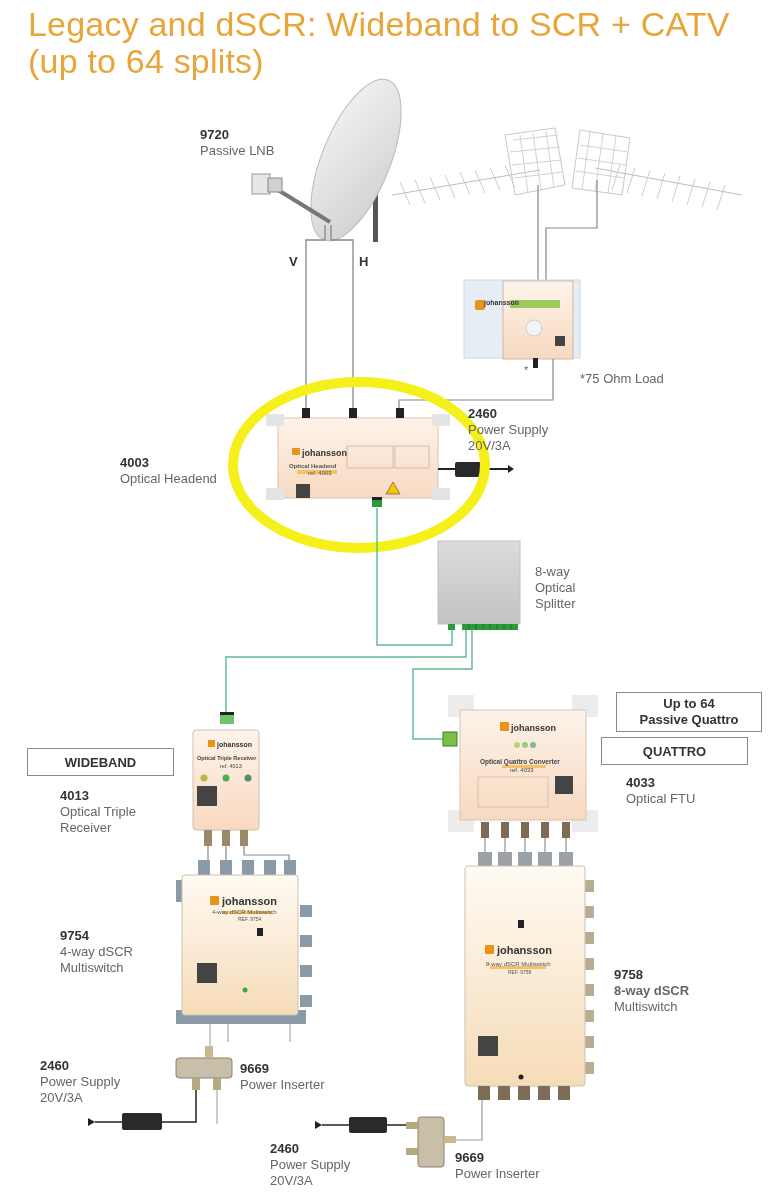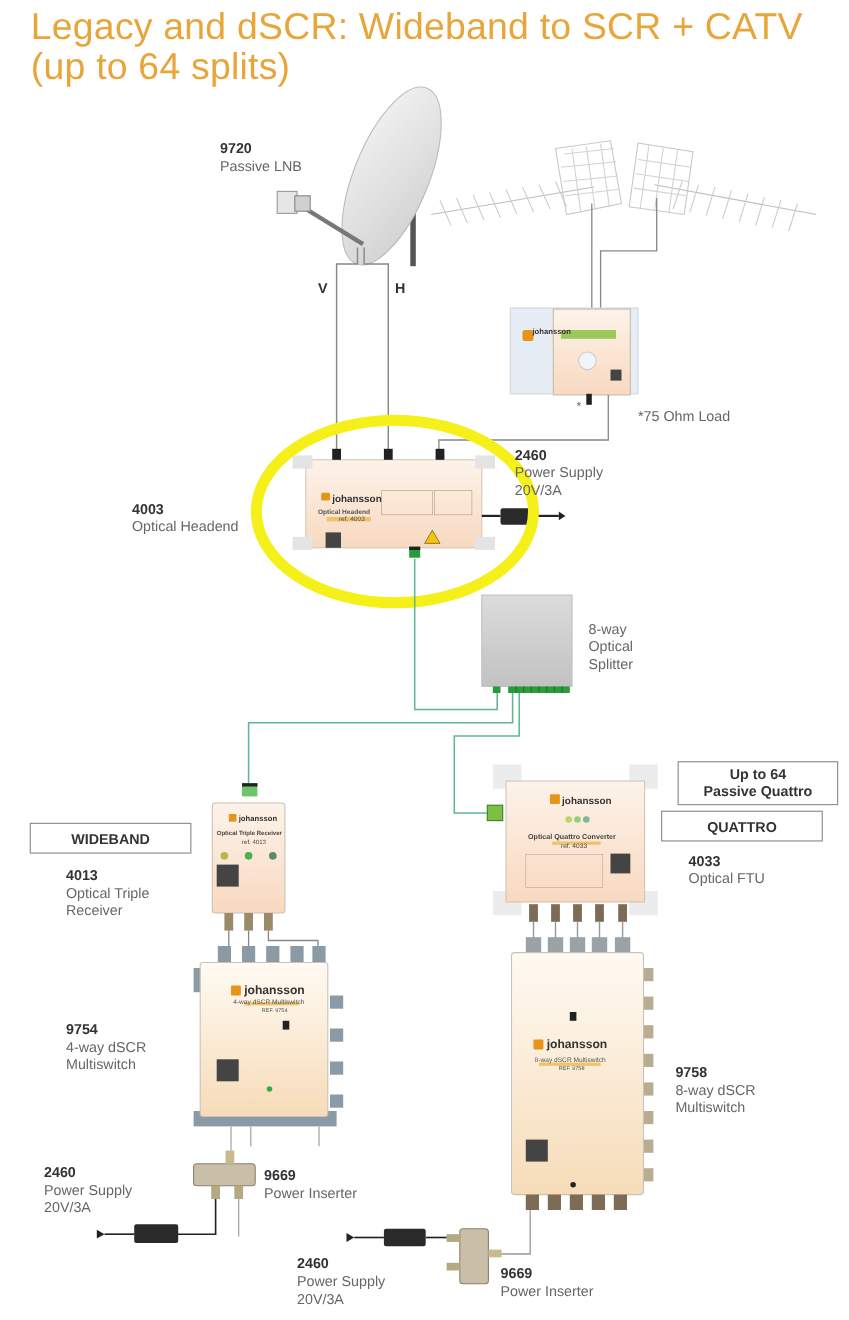--- a/index.html
+++ b/index.html
@@ -346,21 +346,21 @@
 </div>
 
 <div class="lbl right" style="left:60px; top:928px; width:101px;">
   <span class="code">9754</span>
   <span style="display:block;">4-way dSCR</span>
   <span style="display:block;">Multiswitch</span>
 </div>
 
 <div class="lbl" style="left:614px; top:967px;">
   <span class="code">9758</span>
-  <span style="display:block;">8-way dSCR</span>
+  <span style="display:block;font-weight:bold;">8-way dSCR</span>
   <span style="display:block;">Multiswitch</span>
 </div>
 
 <div class="lbl right" style="left:40px; top:1058px; width:120px;">
   <span class="code">2460</span>
   <span style="display:block;">Power Supply</span>
   <span style="display:block;">20V/3A</span>
 </div>
 
 <div class="lbl" style="left:240px; top:1061px;">

